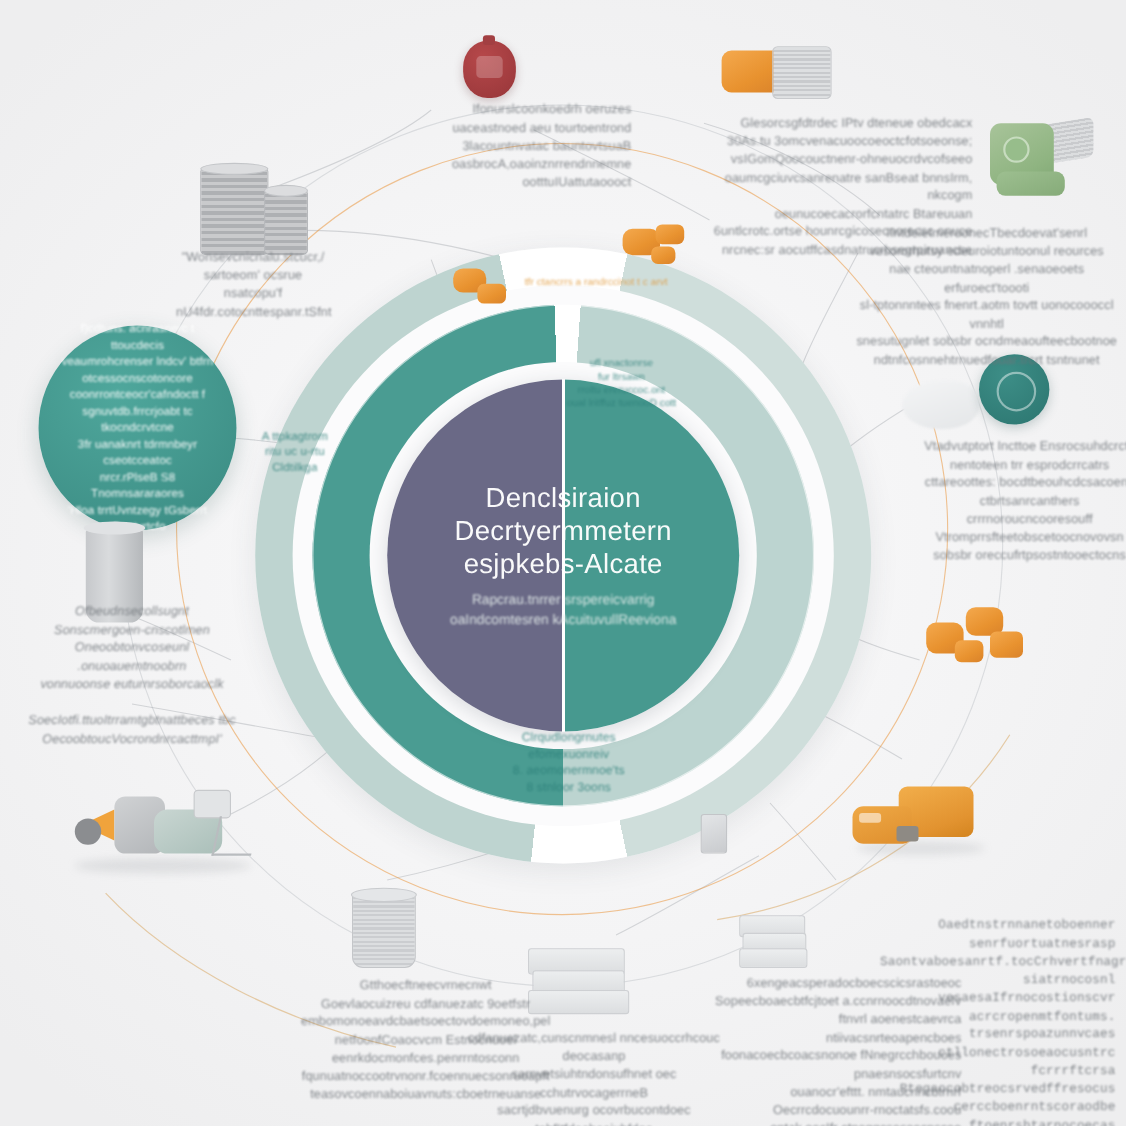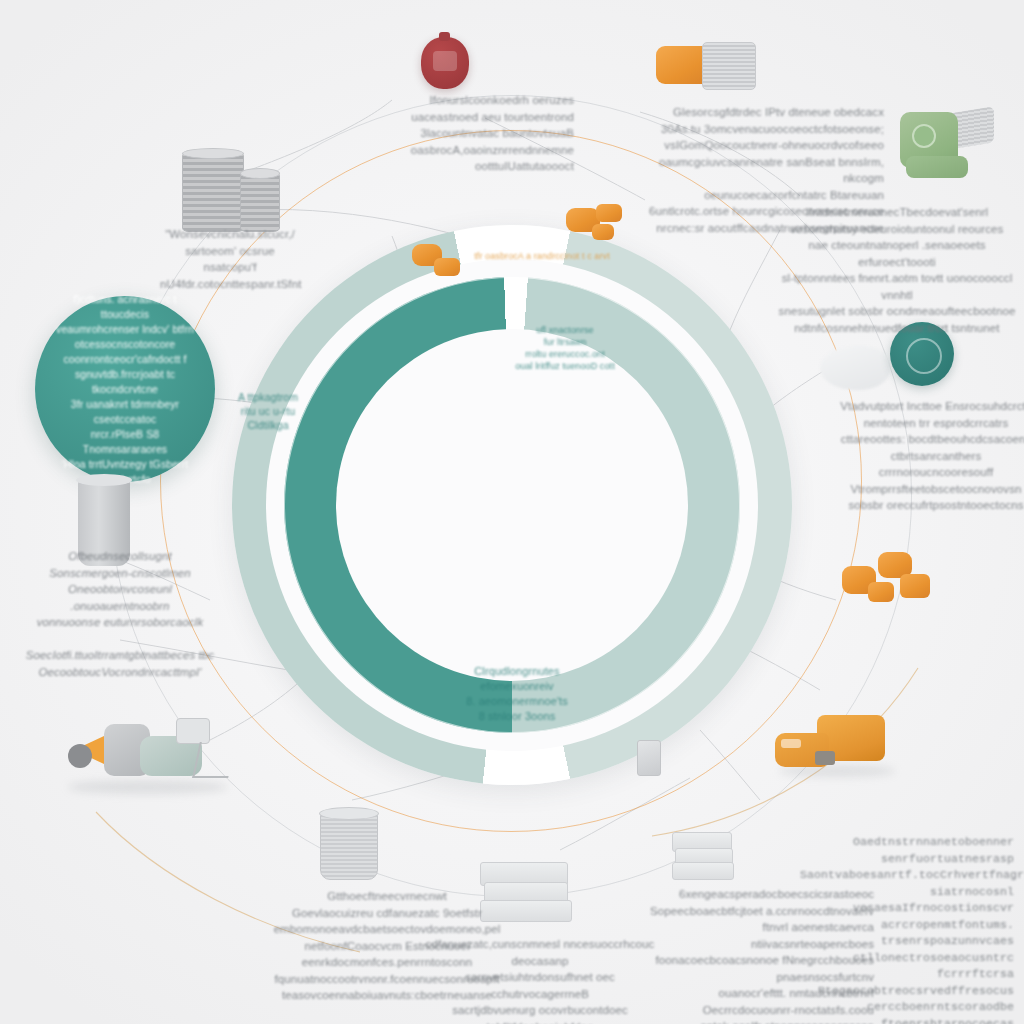--- a/index.html
+++ b/index.html
@@ -241,27 +241,36 @@
   </svg>
 
   <div class="abs" id="grey-arc"></div>
   <div class="abs" id="orange-arc"></div>
 
   <div class="abs" id="donut-wrap">
     <div class="ring" id="ring-outer"></div>
     <div class="ring" id="ring-outer-mask"></div>
     <div class="ring" id="ring-mid"></div>
     <div class="ring" id="ring-mid-mask"></div>
+    <div class="ring" id="core">
+      <div id="core-text">
+        <div class="t1">Denclsiraion
+Decrtyermmetern
+esjpkebs-Alcate</div>
+        <div class="t2">Rapcrau.tnrrer srspereicvarrig
+oaIndcomtesren kAcuituvullReeviona</div>
+      </div>
+    </div>
   </div>
 
   <div class="abs ptext teal tiny c" style="left:500px;top:324px;width:130px;">ufl xnactonrse
 fur ltrsawn
 rroltu ereruccoc.ont
 oual lritffuz tuenooD cott</div>
-  <div class="abs ptext orange tiny c" style="left:442px;top:250px;width:200px;">tfr oasbrocA a randrccinot t   c arvt</div>
+  <div class="abs ptext orange tiny c" style="left:442px;top:250px;width:200px;">tfr ctancrrs a randrccinot t   c arvt</div>
   <div class="abs ptext teal c" style="left:208px;top:390px;width:120px;font-size:10.5px;line-height:14px;">A ttpkagtrom
 ritu  uc  u-rtu
 Cldtilkga</div>
   <div class="abs ptext teal c" style="left:432px;top:664px;width:170px;font-size:11px;line-height:15px;">Clrqudlongrnutes
 efomexuonreiv
 8. aeomonermnoe'ts
 8  stnloor 3oons</div>
 
   <div class="abs" id="seal"></div>
 

